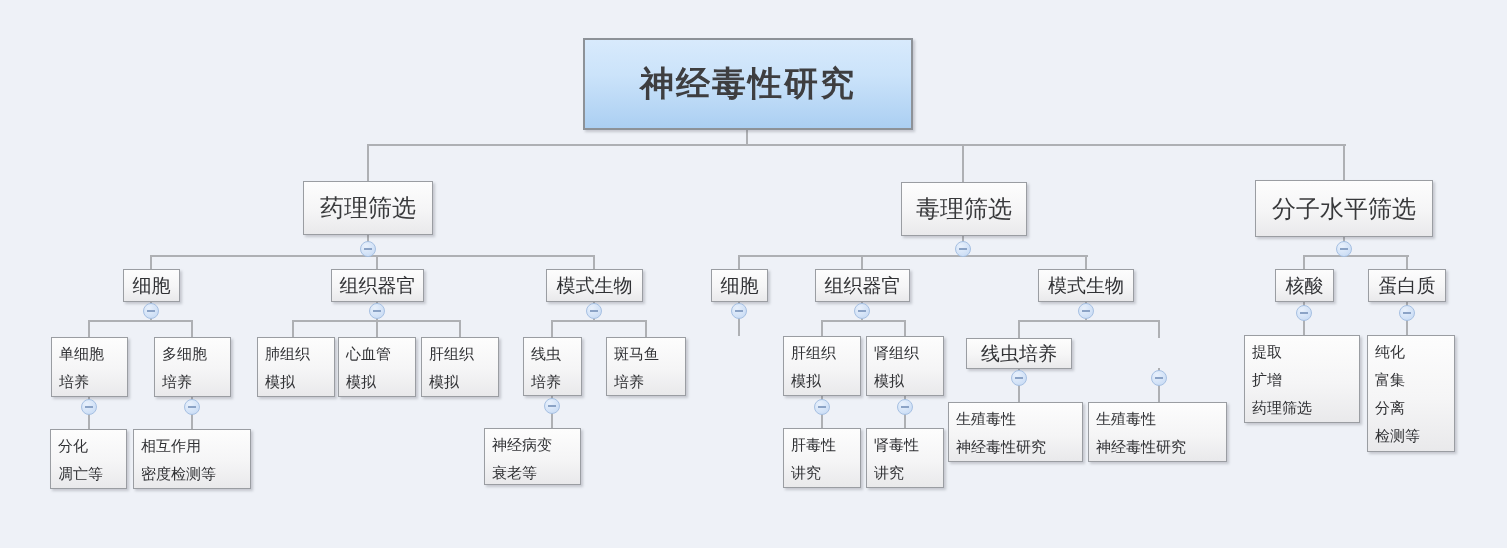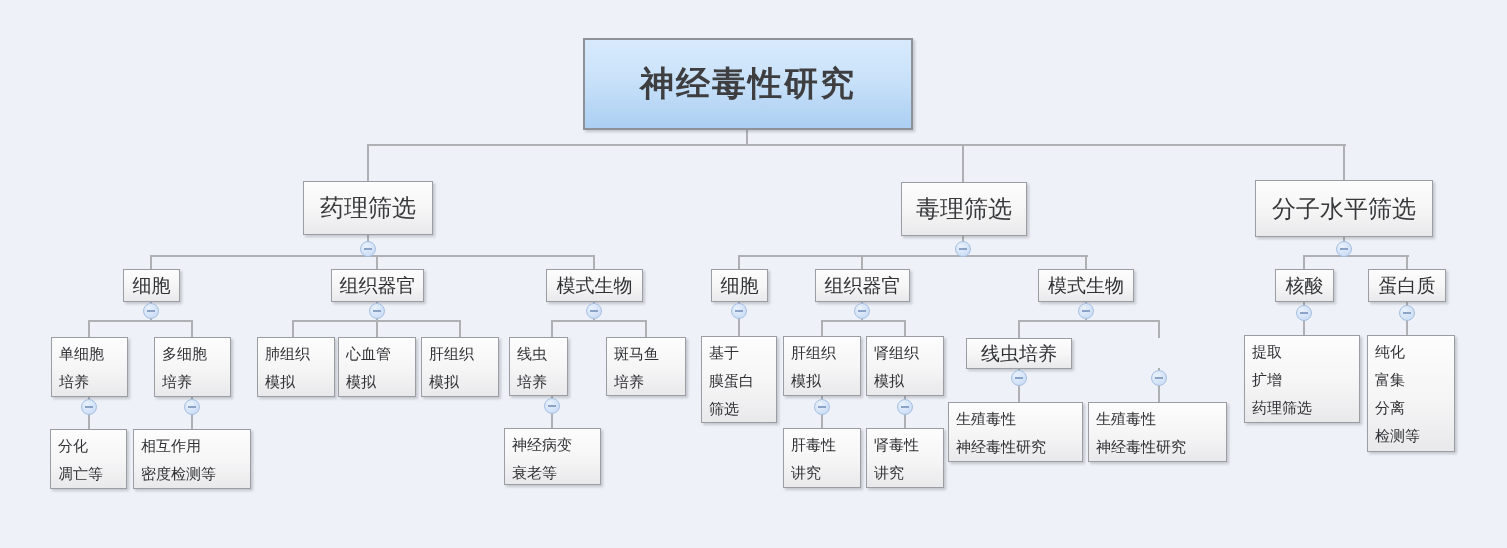--- a/index.html
+++ b/index.html
@@ -112,39 +112,36 @@
   <div class="node leaf" style="left:51px;top:337px;width:77px;height:60px">单细胞
 培养</div>
   <div class="node leaf" style="left:154px;top:337px;width:77px;height:60px">多细胞
 培养</div>
   <div class="node leaf" style="left:257px;top:337px;width:78px;height:60px">肺组织
 模拟</div>
   <div class="node leaf" style="left:338px;top:337px;width:78px;height:60px">心血管
 模拟</div>
   <div class="node leaf" style="left:421px;top:337px;width:78px;height:60px">肝组织
 模拟</div>
-  <div class="node leaf" style="left:509px;top:337px;width:59px;height:59px">线虫
+  <div class="node leaf" style="left:523px;top:337px;width:59px;height:59px">线虫
 培养</div>
   <div class="node leaf" style="left:606px;top:337px;width:80px;height:59px">斑马鱼
 培养</div>
 
   <div class="node leaf" style="left:50px;top:429px;width:77px;height:60px">分化
 凋亡等</div>
   <div class="node leaf" style="left:133px;top:429px;width:118px;height:60px">相互作用
 密度检测等</div>
-  <div class="node leaf" style="left:504px;top:428px;width:97px;height:57px">神经病变
+  <div class="node leaf" style="left:484px;top:428px;width:97px;height:57px">神经病变
 衰老等</div>
 
   <div class="node cat" style="left:711px;top:269px;width:57px;height:33px">细胞</div>
   <div class="node cat" style="left:815px;top:269px;width:95px;height:33px">组织器官</div>
   <div class="node cat" style="left:1038px;top:269px;width:96px;height:33px">模式生物</div>
 
-  <div class="node leaf" style="left:701px;top:336px;width:76px;height:87px">基于
-膜蛋白
-筛选</div>
   <div class="node leaf" style="left:783px;top:336px;width:78px;height:60px">肝组织
 模拟</div>
   <div class="node leaf" style="left:866px;top:336px;width:78px;height:60px">肾组织
 模拟</div>
   <div class="node leaf" style="left:783px;top:428px;width:78px;height:60px">肝毒性
 讲究</div>
   <div class="node leaf" style="left:866px;top:428px;width:78px;height:60px">肾毒性
 讲究</div>
 
   <div class="node cat" style="left:966px;top:338px;width:106px;height:31px">线虫培养</div>

